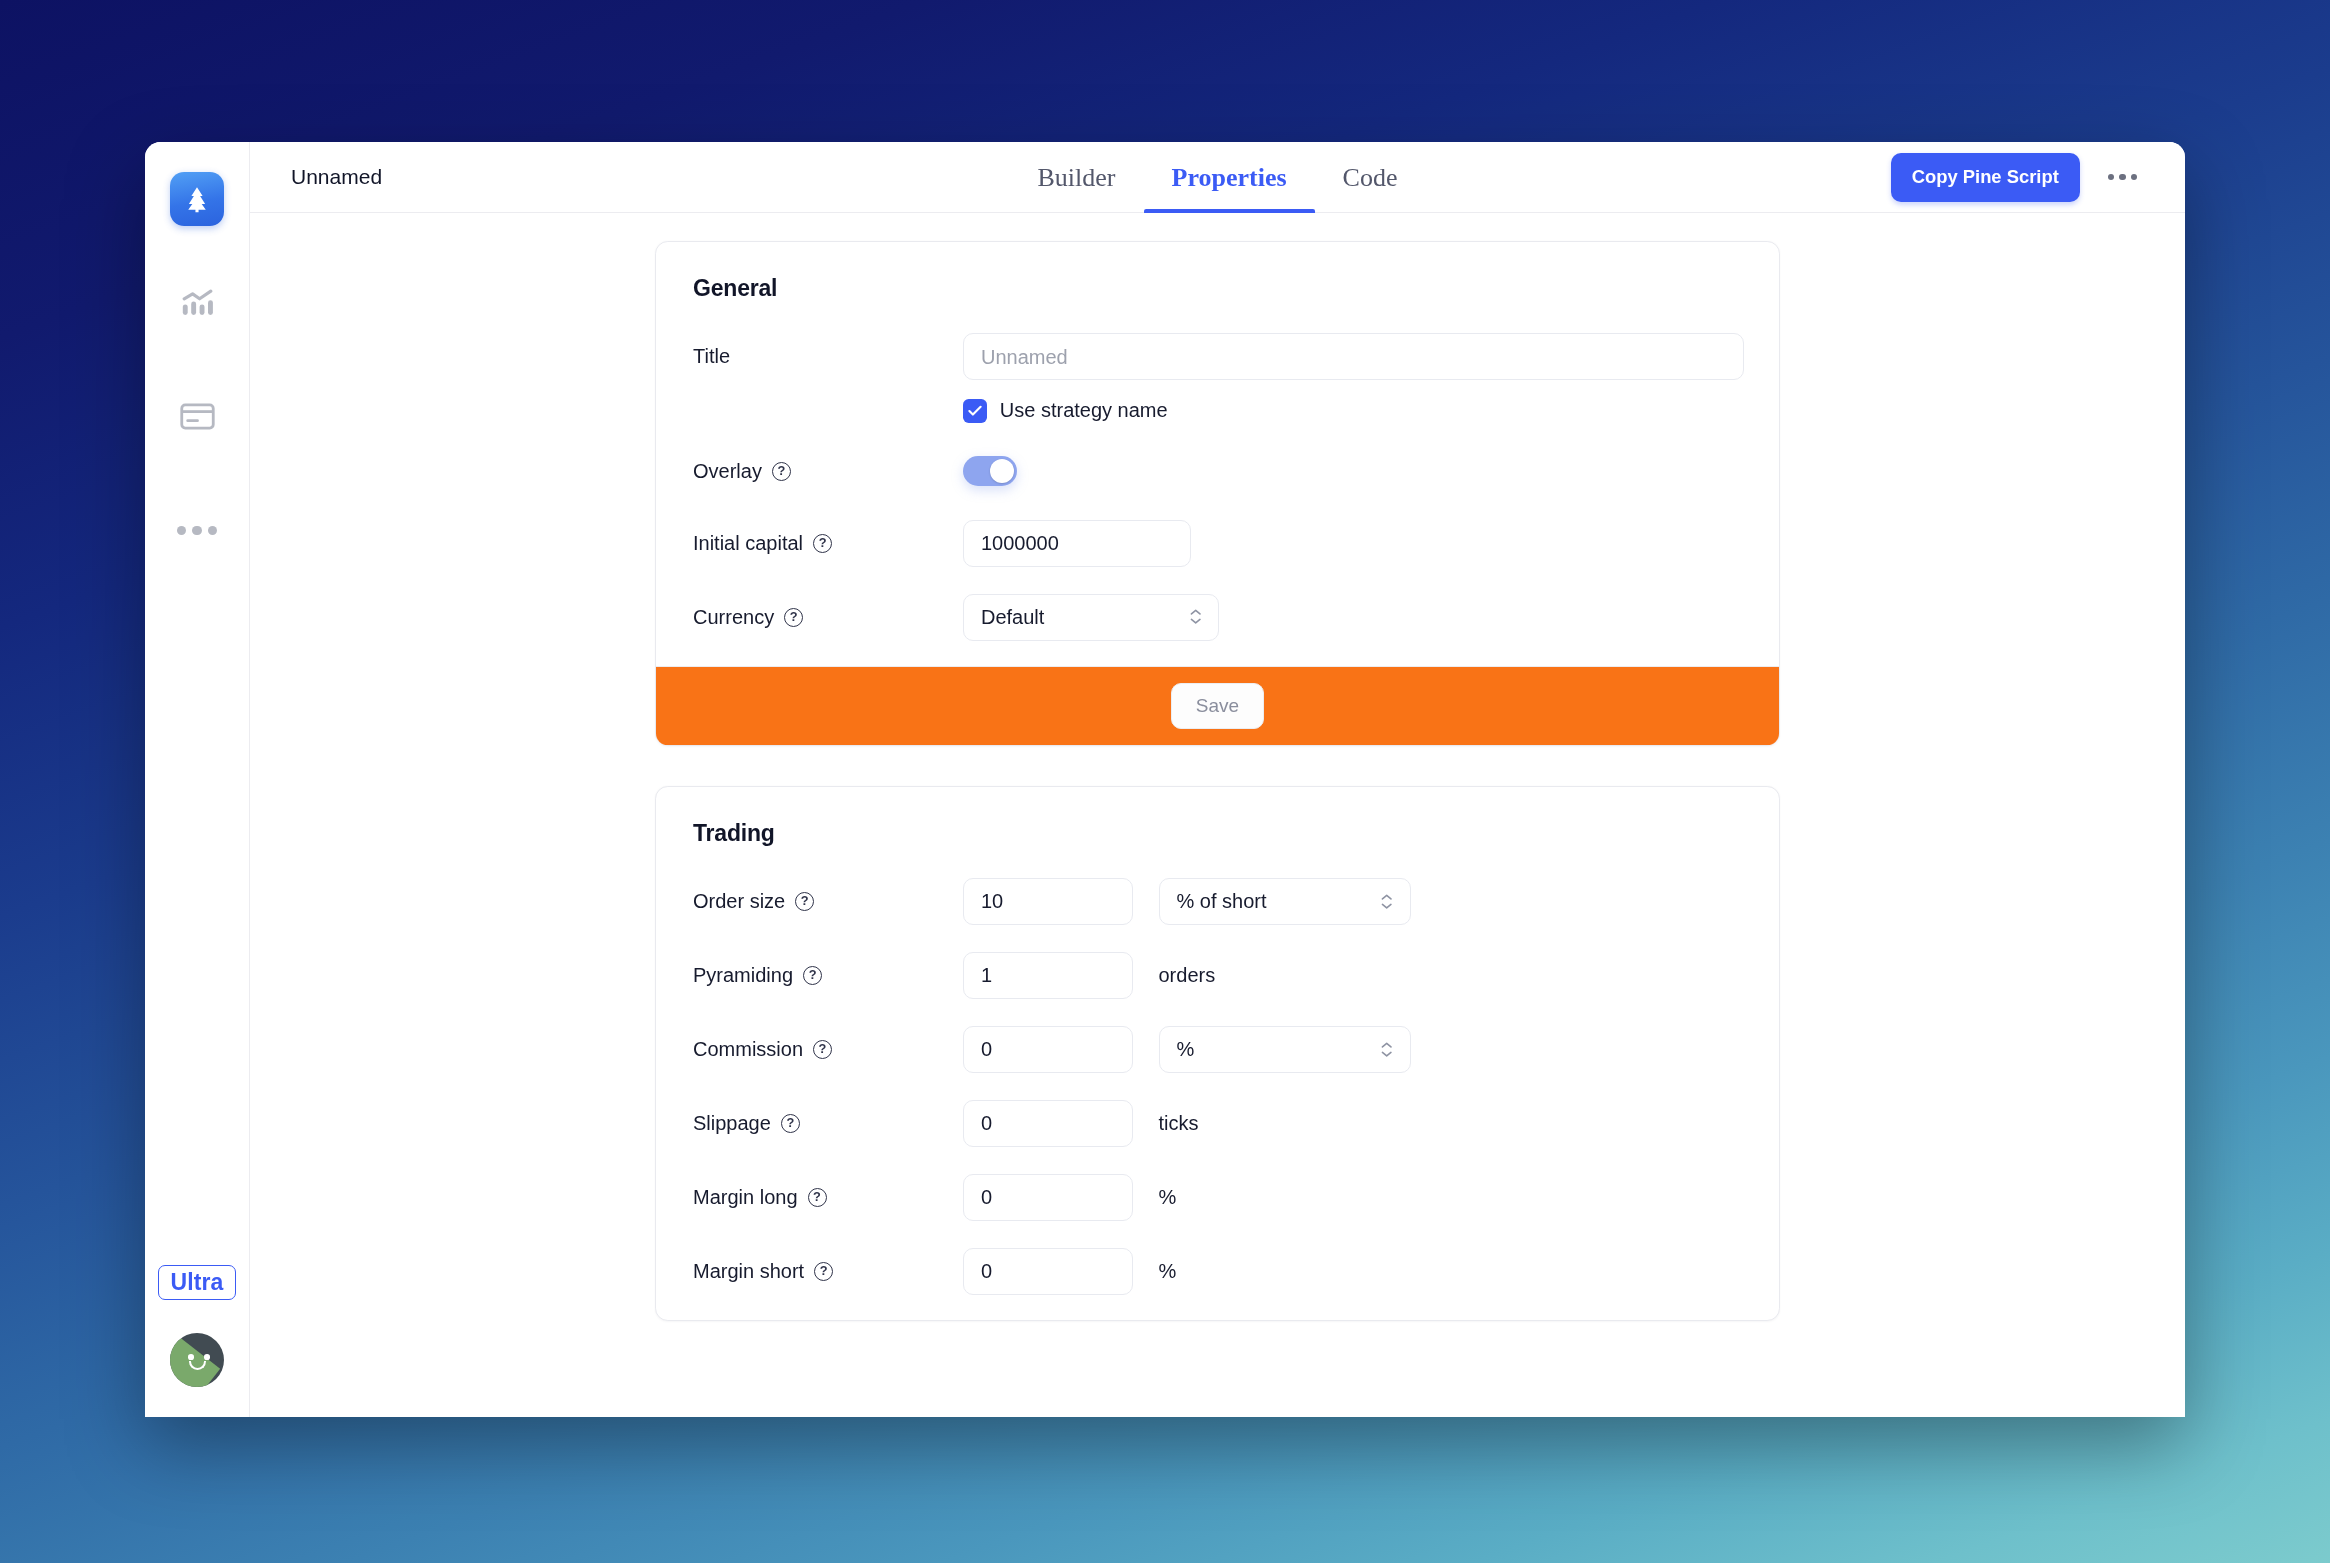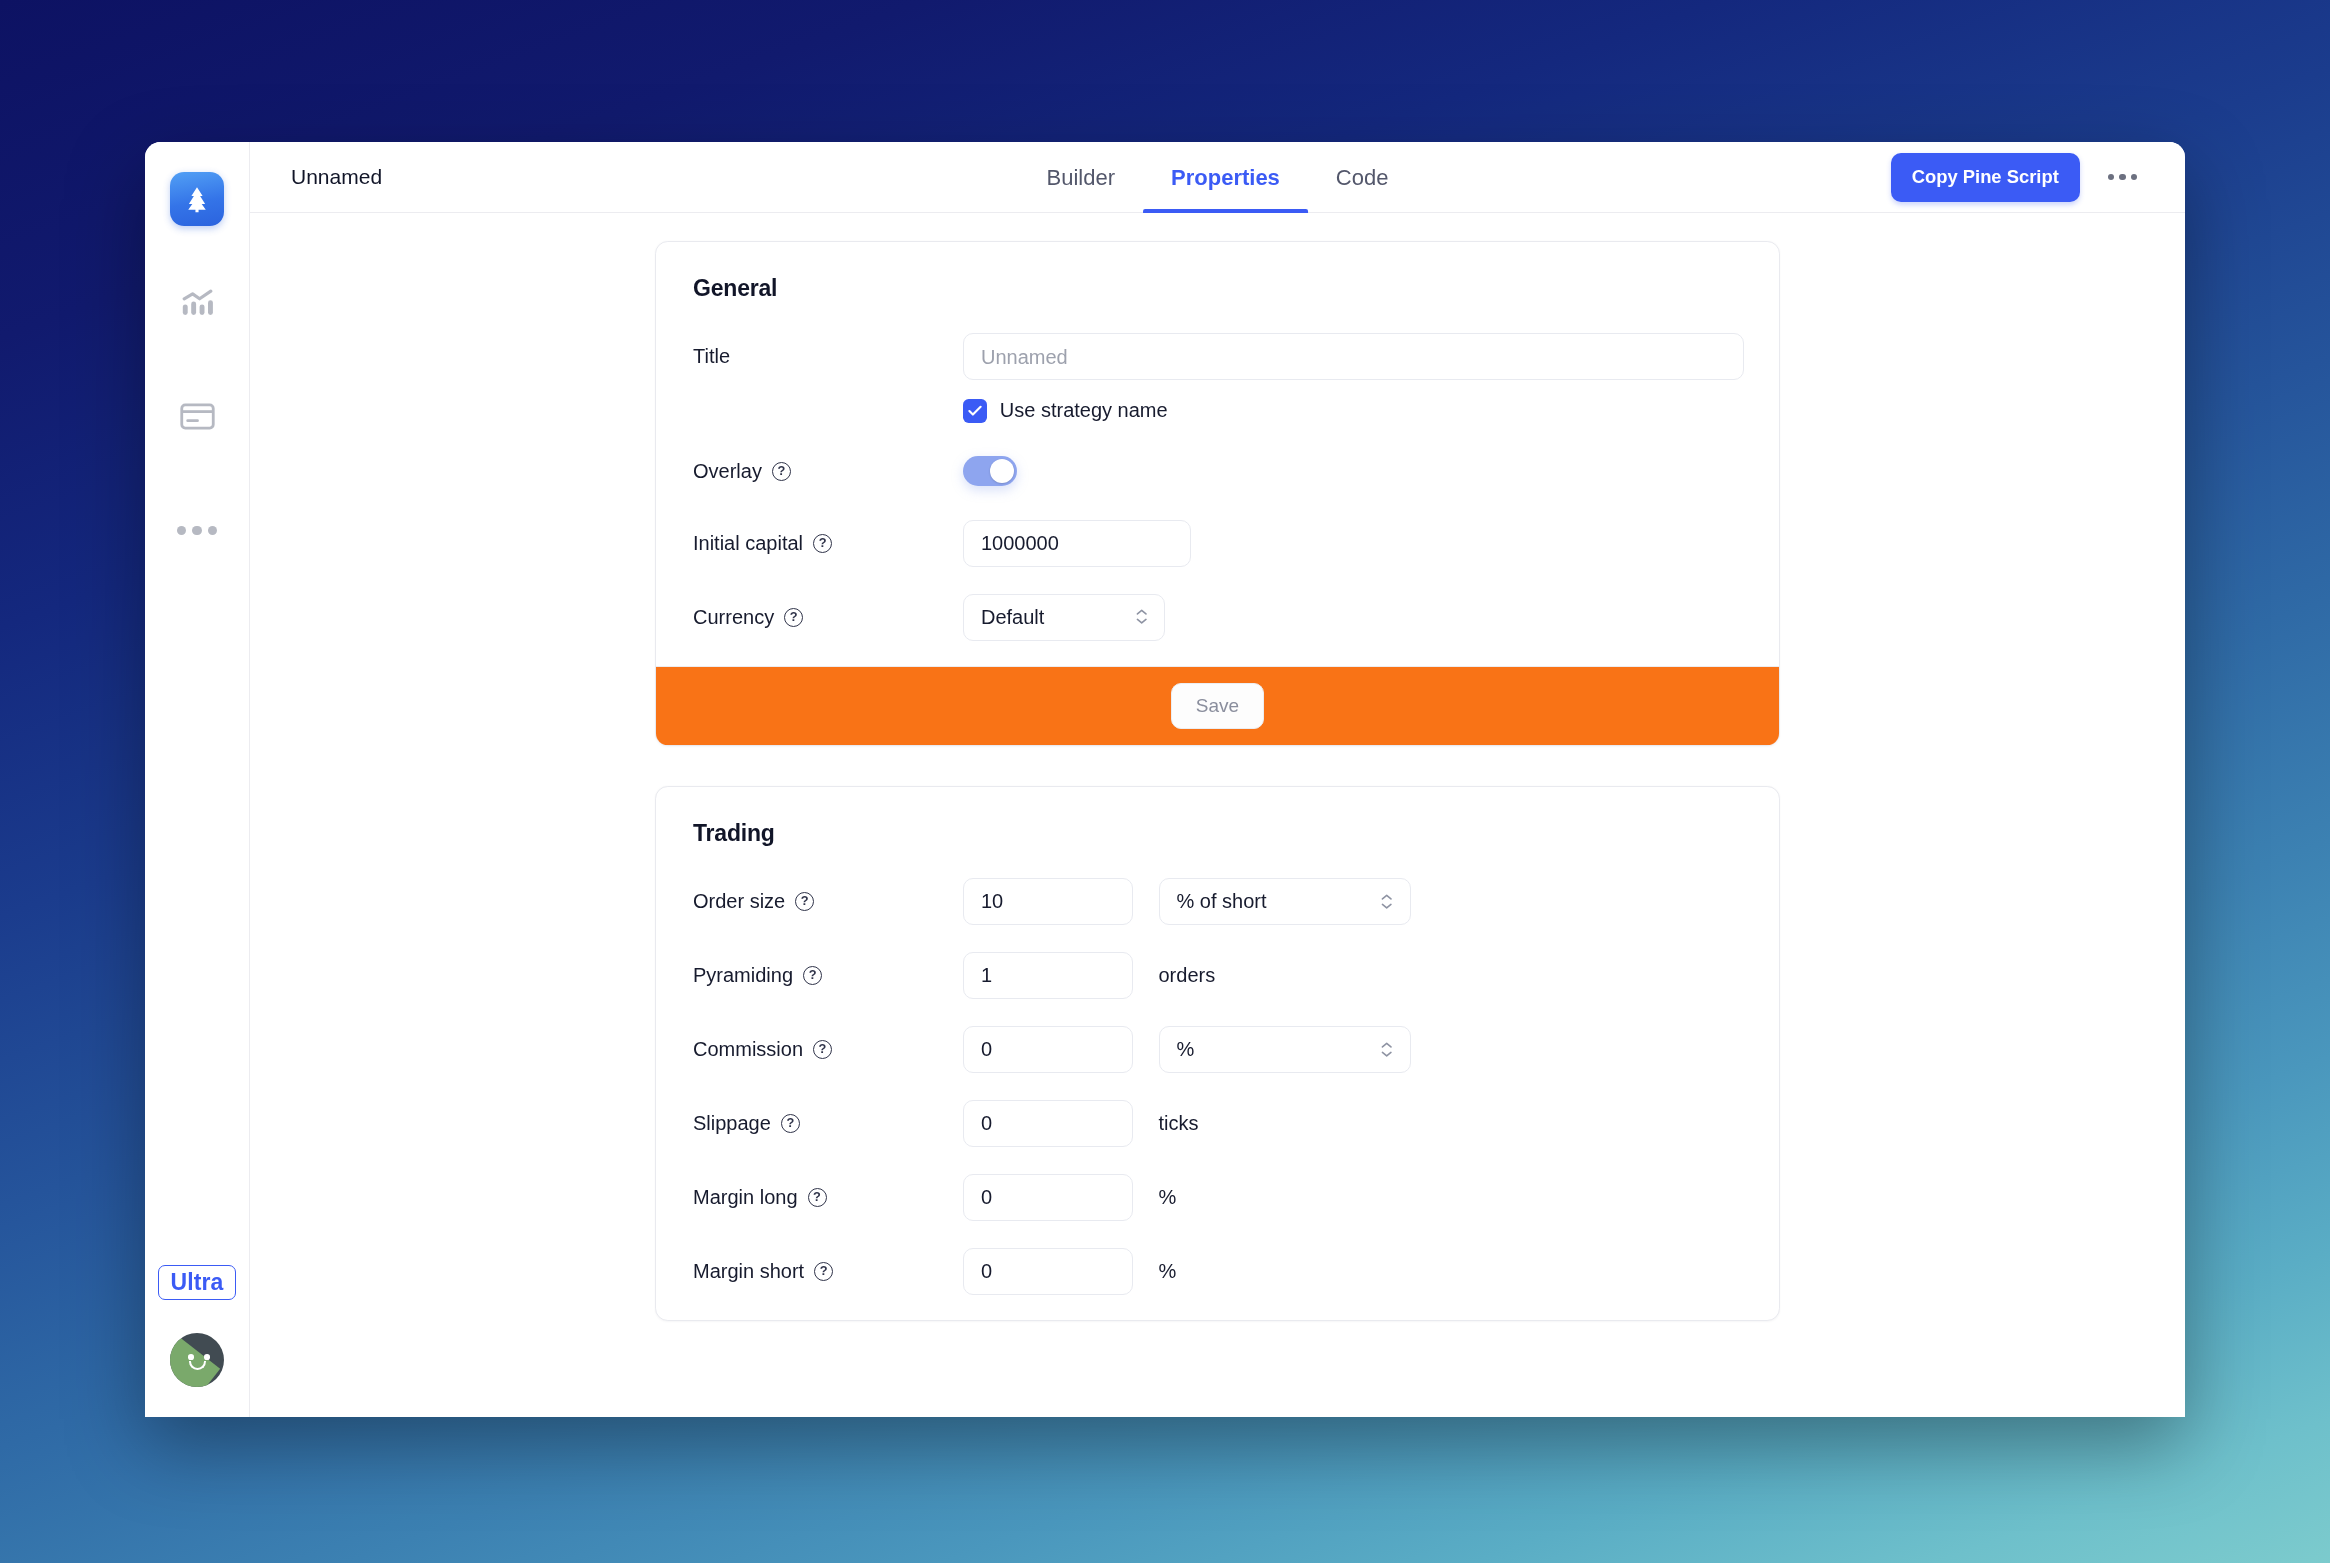--- a/index.html
+++ b/index.html
@@ -151,25 +151,26 @@
     position: absolute;
     left: 50%;
     transform: translateX(-50%);
     top: 0; bottom: -1.4px;
     display: flex;
     gap: 0;
   }
   .tab {
     display: flex; align-items: center; justify-content: center;
     padding: 0 28px;
-    font-size: 22px;
+    font-size: 26px;
     color: #53576b;
     font-weight: 400;
     position: relative;
     cursor: pointer;
+    font-family: Liberation Serif, serif;
   }
   .tab.active { color: #3b5bf5; font-weight: 700; }
   .tab.active::after {
     content: "";
     position: absolute;
     left: 0; right: 0; bottom: 0;
     height: 4.3px;
     background: #3b5bf5;
     border-radius: 2.1px 2.1px 0 0;
   }
@@ -454,21 +455,21 @@
               <div class="field" style="width:228px">1000000</div>
             </div>
           </div>
 
           <div class="row">
             <div class="row-label">
               <span>Currency</span>
               <span class="help">?</span>
             </div>
             <div class="row-fields">
-              <div class="field sel" style="width:202px">
+              <div class="field sel" style="width:256px">
                 <span>Default</span>
                 <span class="chev">
                   <svg width="11.4" height="6.4" viewBox="0 0 16 9">
                       <path d="M2 7 L8 2 L14 7" stroke="#8e93a3" stroke-width="2.2" fill="none" stroke-linecap="round" stroke-linejoin="round"></path>
                     </svg>
                   <svg width="11.4" height="6.4" viewBox="0 0 16 9">
                       <path d="M2 2 L8 7 L14 2" stroke="#8e93a3" stroke-width="2.2" fill="none" stroke-linecap="round" stroke-linejoin="round"></path>
                     </svg>
                 </span>
               </div>

